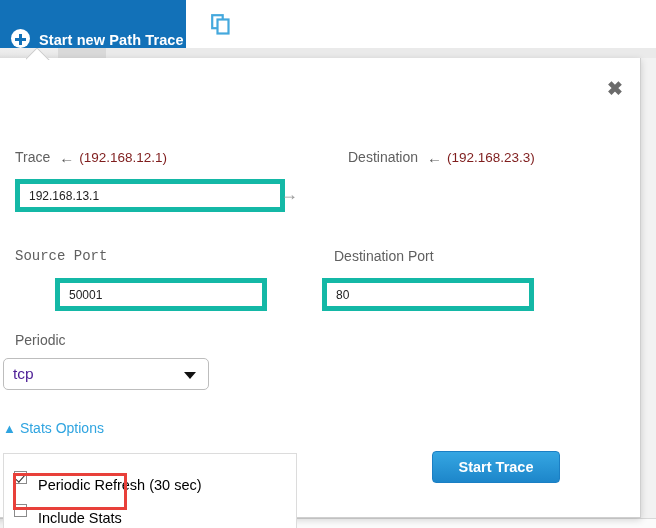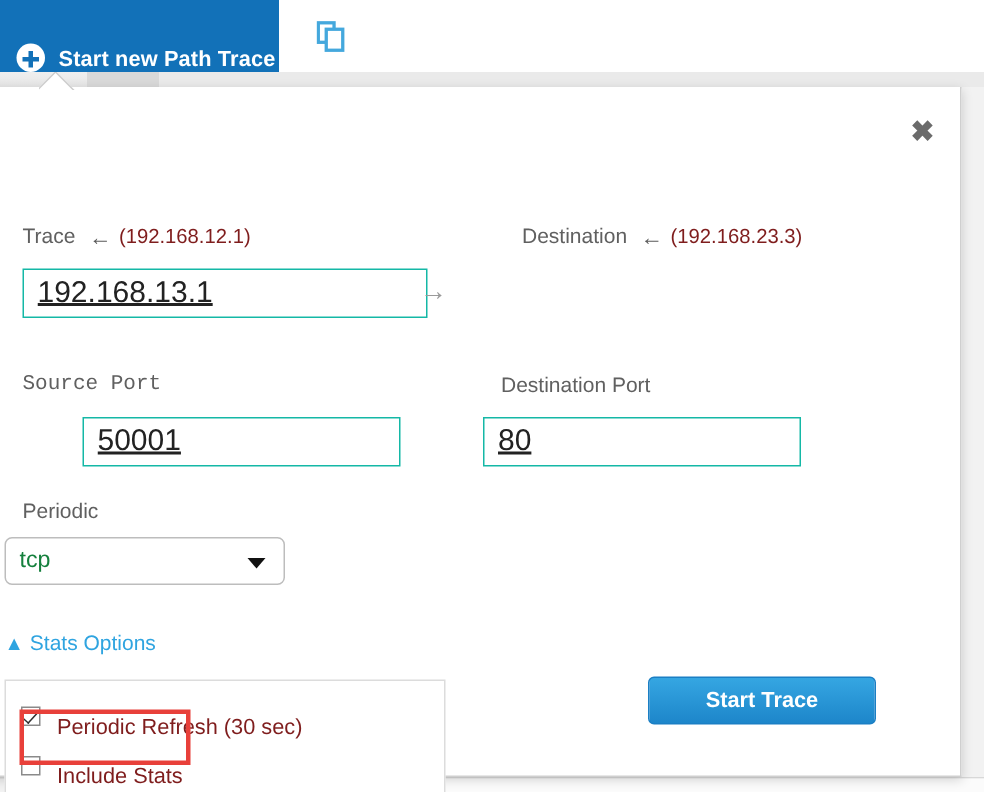--- a/index.html
+++ b/index.html
@@ -179,49 +179,48 @@
   .backarrow {
     display: inline-block;
     color: #5a5a5a;
     font-size: 15px;
     margin: 0 5px 0 9px;
     vertical-align: -1px;
   }
   .tfield {
     position: absolute;
     box-sizing: border-box;
-    border: 1px solid #14b8a6;
+    border: 5px solid #14b8a6;
     background: #ffffff;
     font-family: "Liberation Sans", sans-serif;
-    font-size: 20px;
+    font-size: 12px;
     color: #222222;
     padding: 0 9px;
     outline: none;
-    text-decoration: underline;
   }
   #arrow-between {
     position: absolute;
     left: 291px; top: 129px;
     width: 26px; height: 14px;
     color: #9a9a9a;
     font-size: 18px;
     line-height: 14px;
   }
 
   
   #protocol-select {
     position: absolute;
     left: 14px; top: 300px;
-    width: 187px; height: 32px;
+    width: 206px; height: 32px;
     box-sizing: border-box;
     border: 1px solid #bdbdbd;
     border-radius: 5px;
     background: #ffffff;
     font-size: 15.5px;
-    color: #15803d;
+    color: #4c1d95;
     line-height: 30px;
     padding-left: 9px;
     cursor: pointer;
   }
   #protocol-caret {
     position: absolute;
     right: 12px; top: 13px;
     width: 0; height: 0;
     border-left: 6px solid transparent;
     border-right: 6px solid transparent;
@@ -275,40 +274,40 @@
     content: "";
     position: absolute;
     left: 2px; top: 0px;
     width: 5px; height: 9px;
     border: solid #2f2f2f;
     border-width: 0 1.6px 1.6px 0;
     transform: rotate(42deg);
   }
   .opt-row .opt-lbl {
     font-size: 14.5px;
-    color: #7f1d1d;
+    color: #000000;
     white-space: nowrap;
     margin-top: 16px;
   }
 
   #hl-acl {
     position: absolute;
     left: 13px; top: 473px;
     width: 114px; height: 37px;
     border: 3px solid #e8403a;
     box-sizing: border-box;
     z-index: 7;
     pointer-events: none;
   }
 
   
   #start-trace {
     position: absolute;
     left: 443px; top: 393px;
-    width: 152px; height: 32px;
+    width: 128px; height: 32px;
     border: 1px solid #1b7fc4;
     border-radius: 4px;
     background: linear-gradient(to bottom, #35a6e2 0%, #1d86ca 100%);
     color: #ffffff;
     font-size: 14.5px;
     font-weight: bold;
     line-height: 30px;
     text-align: center;
     cursor: pointer;
     box-sizing: border-box;

